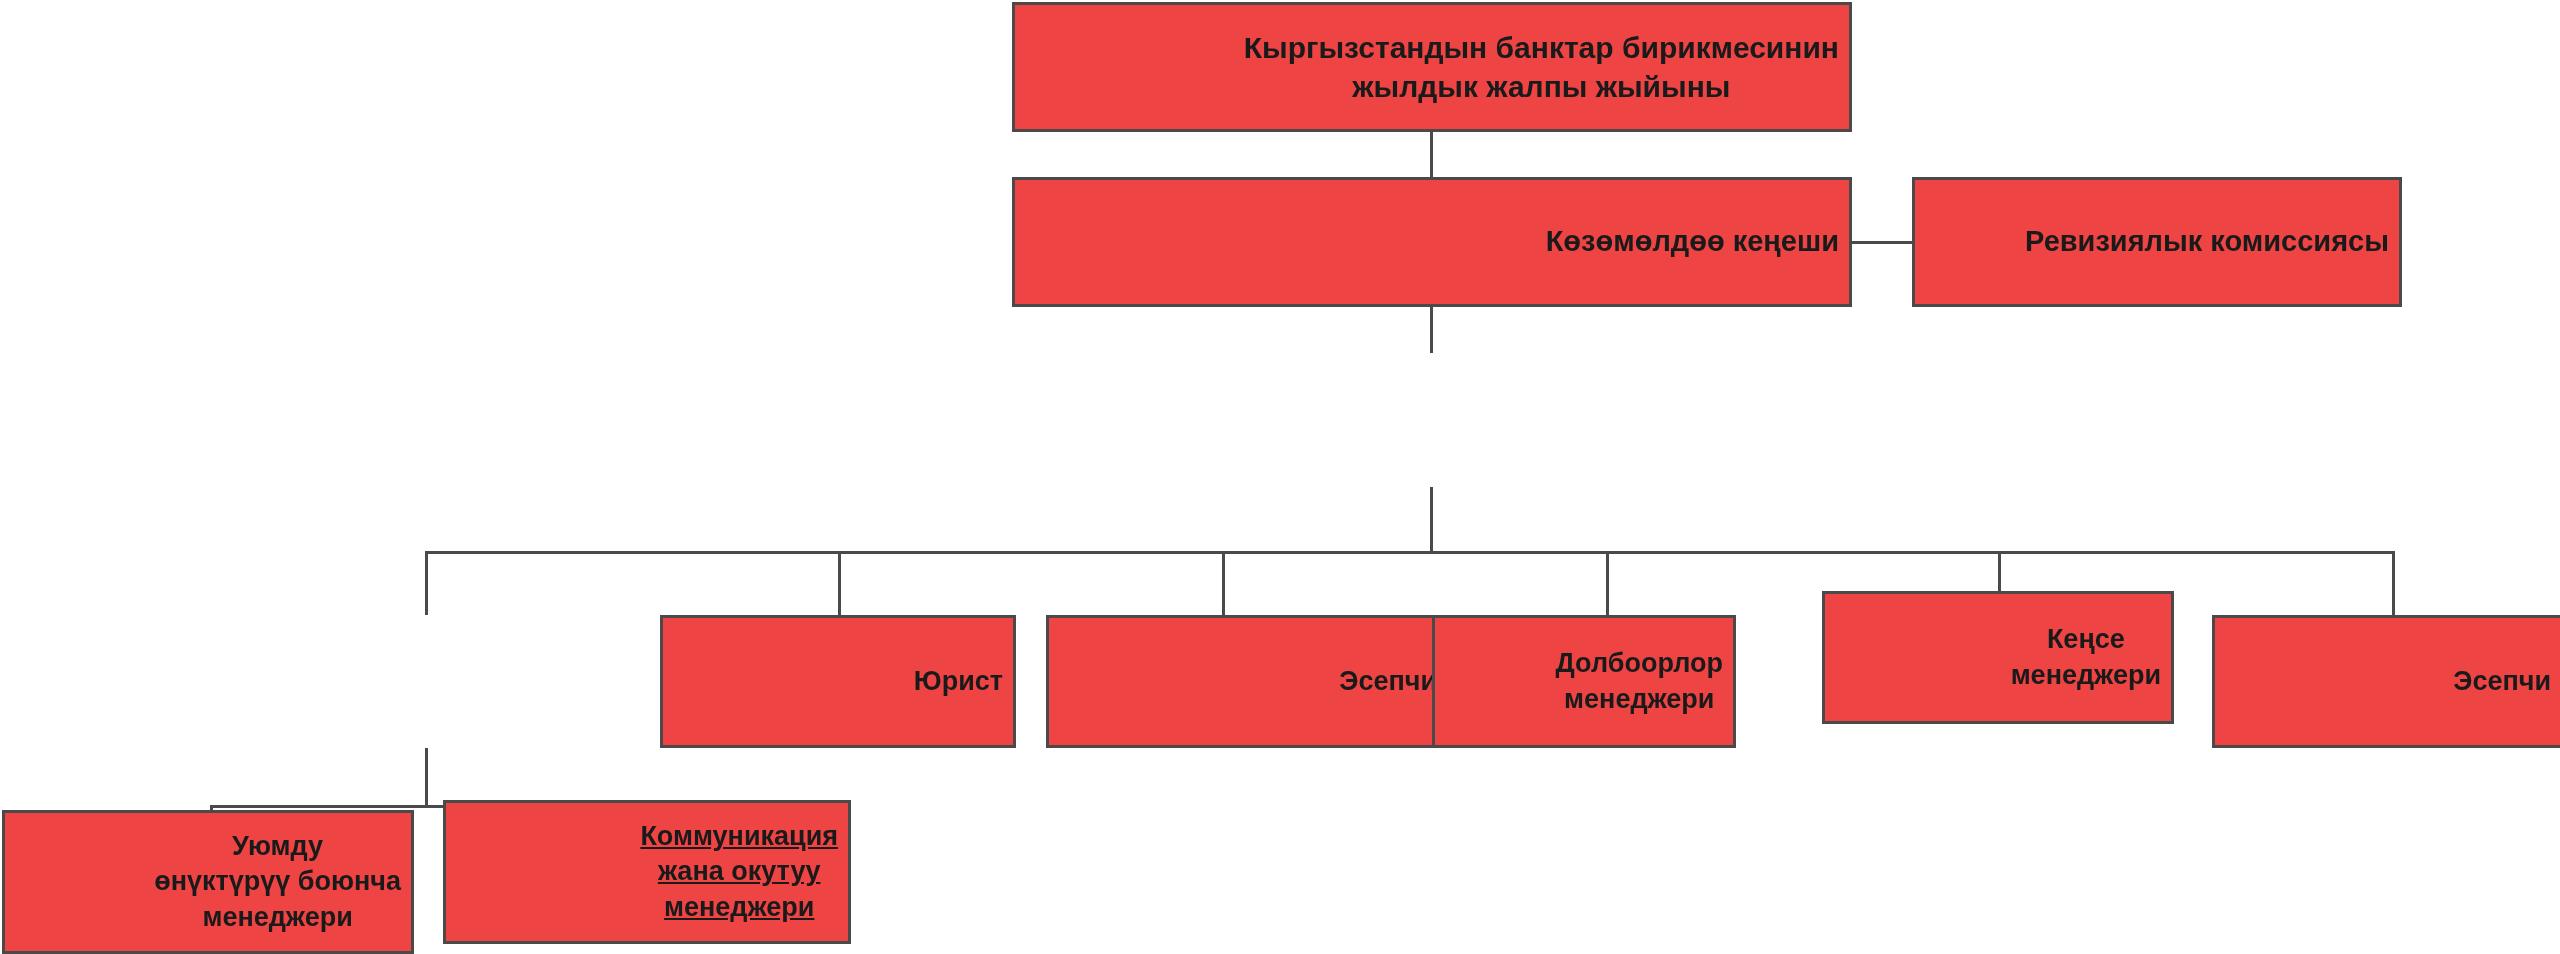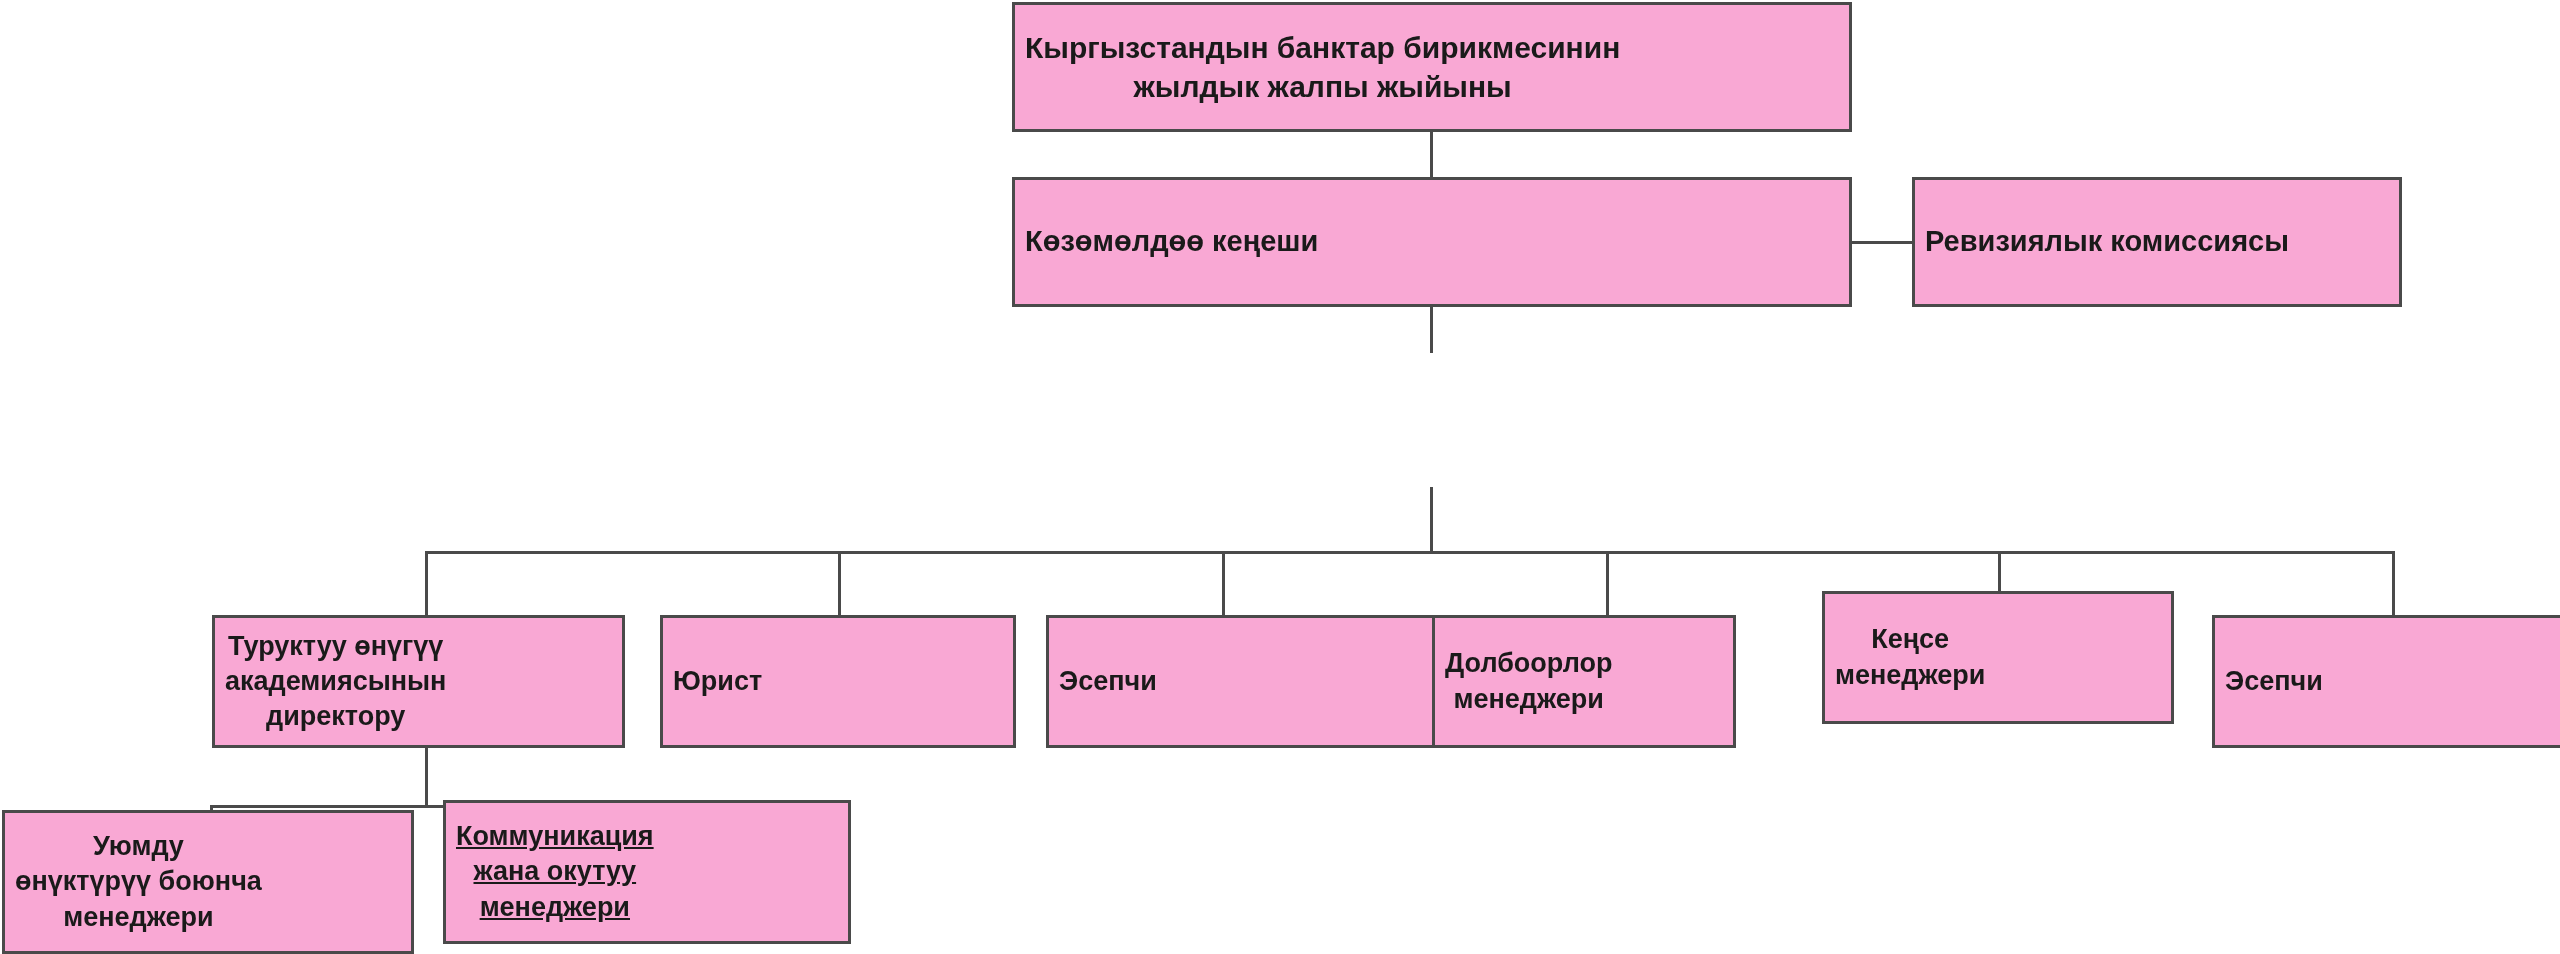--- a/index.html
+++ b/index.html
@@ -15,24 +15,24 @@
     position: relative;
     width: 2560px;
     height: 954px;
     background: #ffffff;
     overflow: hidden;
   }
   .node {
     position: absolute;
     box-sizing: border-box;
     border: 3px solid #4a4a4a;
-    background: #f9a8d4;
+    background: #ef4444;
     display: flex;
     align-items: center;
-    justify-content: flex-start;
+    justify-content: flex-end;
     text-align: center;
     color: #1a1a1a;
     font-weight: bold;
     line-height: 1.30;
     padding: 2px 10px;
     z-index: 2;
   }
   .node-label {
     display: block;
     white-space: pre-line;
@@ -84,25 +84,20 @@
 
   <div class="node size-md" style="left:1912px; top:177px; width:490px; height:130px;">
     <span class="node-label">Ревизиялык комиссиясы</span>
   </div>
 
   <div class="node size-md" style="left:1012px; top:177px; width:840px; height:130px;">
     <span class="node-label">Көзөмөлдөө кеңеши</span>
   </div>
 
 
-  <div class="node size-sm" style="left:212px; top:615px; width:413px; height:133px;">
-    <span class="node-label">Туруктуу өнүгүү
-академиясынын
-директору</span>
-  </div>
 
   <div class="node size-sm" style="left:660px; top:615px; width:356px; height:133px;">
     <span class="node-label">Юрист</span>
   </div>
 
   <div class="node size-sm" style="left:1046px; top:615px; width:404px; height:133px;">
     <span class="node-label">Эсепчи</span>
   </div>
 
   <div class="node size-sm" style="left:1432px; top:615px; width:304px; height:133px;">

